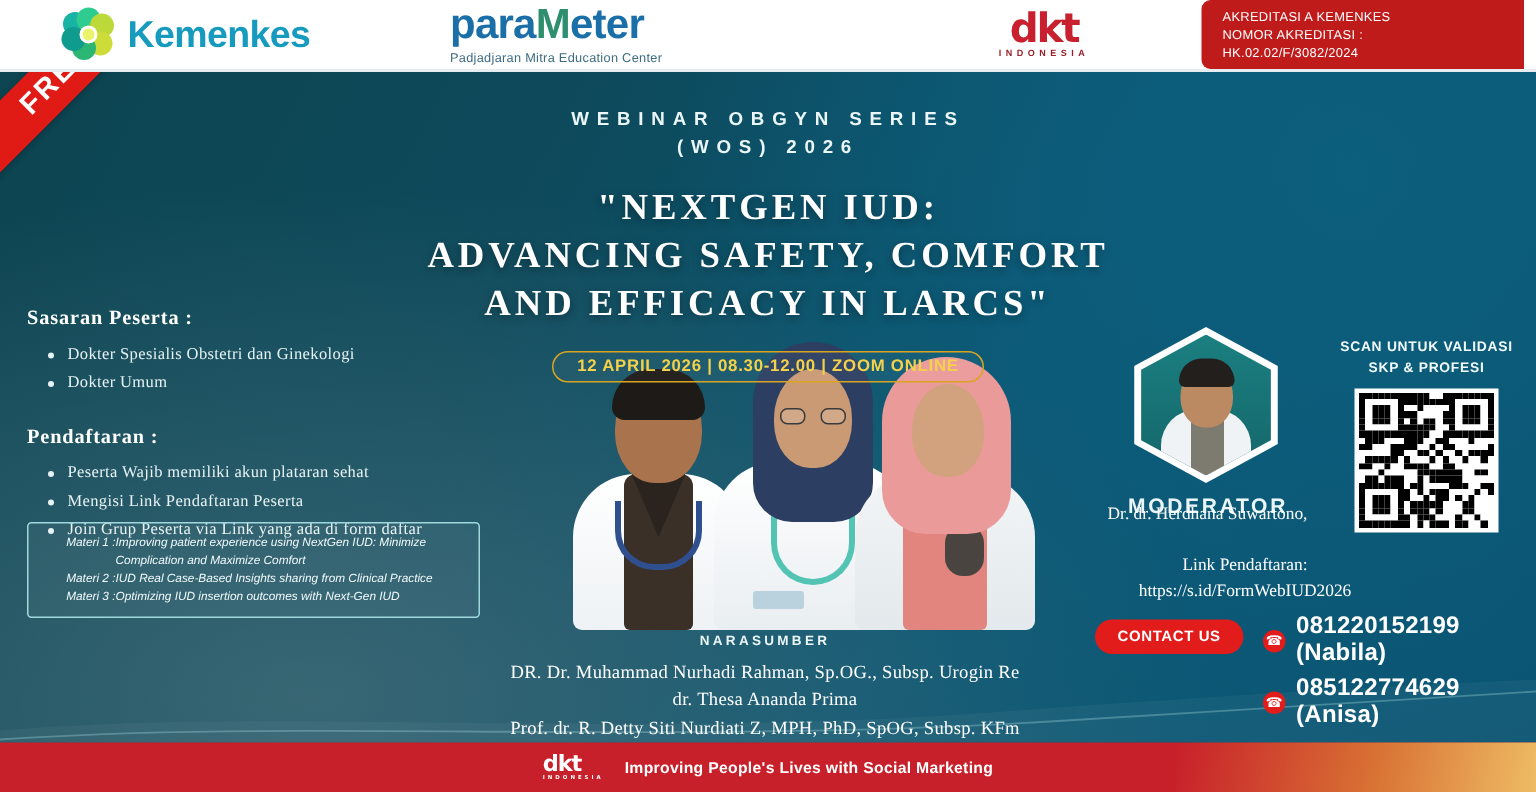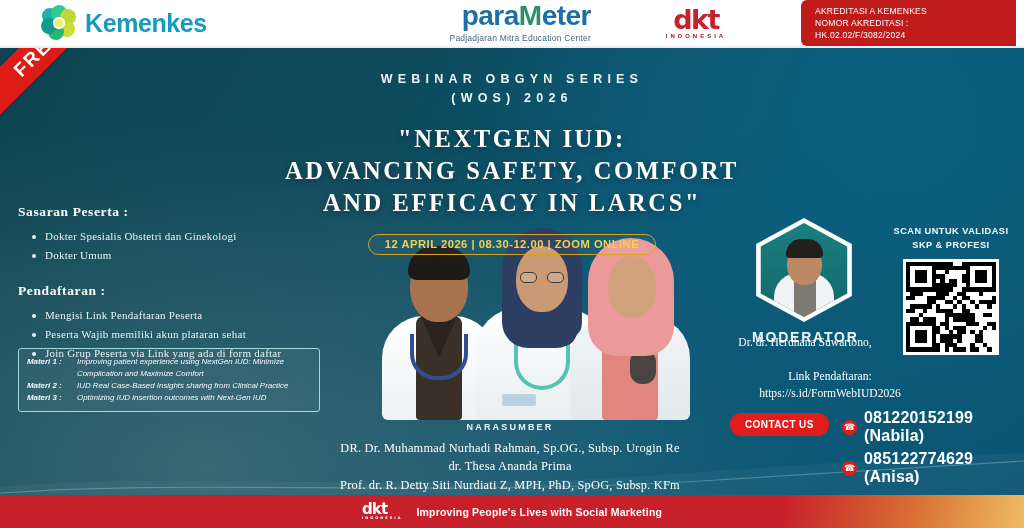--- a/index.html
+++ b/index.html
@@ -30,21 +30,21 @@
   .km-a { background:#19b3a6; left:0px;  top:2px;  transform: rotate(45deg);}
   .km-b { background:#2ecc8f; left:9px;  top:-1px; transform: rotate(112deg);}
   .km-c { background:#bcd93a; left:18px; top:3px;  transform: rotate(200deg);}
   .km-d { background:#cddc39; left:17px; top:15px; transform: rotate(250deg);}
   .km-e { background:#2bb673; left:6px;  top:18px; transform: rotate(315deg);}
   .km-f { background:#0f9b8e; left:-1px; top:12px; transform: rotate(20deg);}
   .km-core { position:absolute; left:11px; top:11px; width:12px; height:12px; border-radius:50%;
              background:#eaf36a; box-shadow: 0 0 0 2px #fff inset; z-index:3;}
   .kemenkes-word { font-size: 25px; font-weight: 700; color: #169bbf; letter-spacing: -0.4px; }
 
-  .hdr-mid { flex: 1; text-align: right; position: relative; top: -1px; }
+  .hdr-mid { flex: 1; text-align: left; position: relative; top: -1px; }
   .param-word { font-size: 28px; font-weight: 700; color: #1b6fa8; letter-spacing: -0.5px; line-height: 1; }
   .param-word .m-leaf { color: #2e8f6f; }
   .param-sub { font-size: 8.5px; font-weight: 400; color: #3d6b82; letter-spacing: .2px; margin-top: 3px; }
 
   .hdr-dkt { width: 210px; display: flex; flex-direction: column; align-items: center; justify-content:center; }
   .dkt-word { font-size: 27px; font-weight: 800; color: #c8202e; line-height: .95; letter-spacing: -1.5px; font-family:"DejaVu Sans", sans-serif;}
   .dkt-sub { font-size: 6px; letter-spacing: 3px; color: #9c1f27; font-weight: 700; margin-top: 1px;}
 
   .akreditasi {
     width: 215px; margin-right: 8px; background: #c01b1b; color: #fff;
@@ -94,21 +94,21 @@
     border-radius:50%; background:#e6f2f3;
   }
   .block-gap { height: 18px; }
 
   .materi-box {
     position: absolute; left: 18px; top: 348px; width: 302px;
     border: 1.6px solid #9fd8dd; border-radius: 3px; padding: 7px 9px 8px 8px;
     background: rgba(255,255,255,0.045); z-index: 14;
   }
   .materi-row { display: flex; font-size: 7.9px; line-height: 1.5; color: #f0fafb; font-style: italic; }
-  .materi-label { flex: 0 0 50px; font-weight: 700; }
+  .materi-label { flex: 0 0 50px; font-weight: 400; text-align: right; }
   .materi-text { flex: 1; }
 
   
   .speakers { position: absolute; left: 372px; top: 222px; width: 318px; height: 198px; z-index: 10; }
   .sp { position: absolute; bottom: 0; }
   .sp .head { position:absolute; border-radius: 50% 50% 46% 46%; overflow:hidden; }
   .sp .body { position:absolute; bottom:0; border-radius: 42px 42px 6px 6px; }
 
   
   .sp1 { left: 8px; width: 118px; height: 176px; }
@@ -261,22 +261,22 @@
 
   <div class="left-col">
     <div class="lc-head">Sasaran Peserta :</div>
     <ul class="lc-list">
       <li>Dokter Spesialis Obstetri dan Ginekologi</li>
       <li>Dokter Umum</li>
     </ul>
     <div class="block-gap"></div>
     <div class="lc-head">Pendaftaran :</div>
     <ul class="lc-list">
+      <li>Peserta Wajib memiliki akun plataran sehat</li>
       <li>Mengisi Link Pendaftaran Peserta</li>
-      <li>Peserta Wajib memiliki akun plataran sehat</li>
       <li>Join Grup Peserta via Link yang ada di form daftar</li>
     </ul>
   </div>
 
   <div class="materi-box">
     <div class="materi-row">
       <div class="materi-label">Materi 1 :</div>
       <div class="materi-text">Improving patient experience using NextGen IUD: Minimize Complication and Maximize Comfort</div>
     </div>
     <div class="materi-row">

